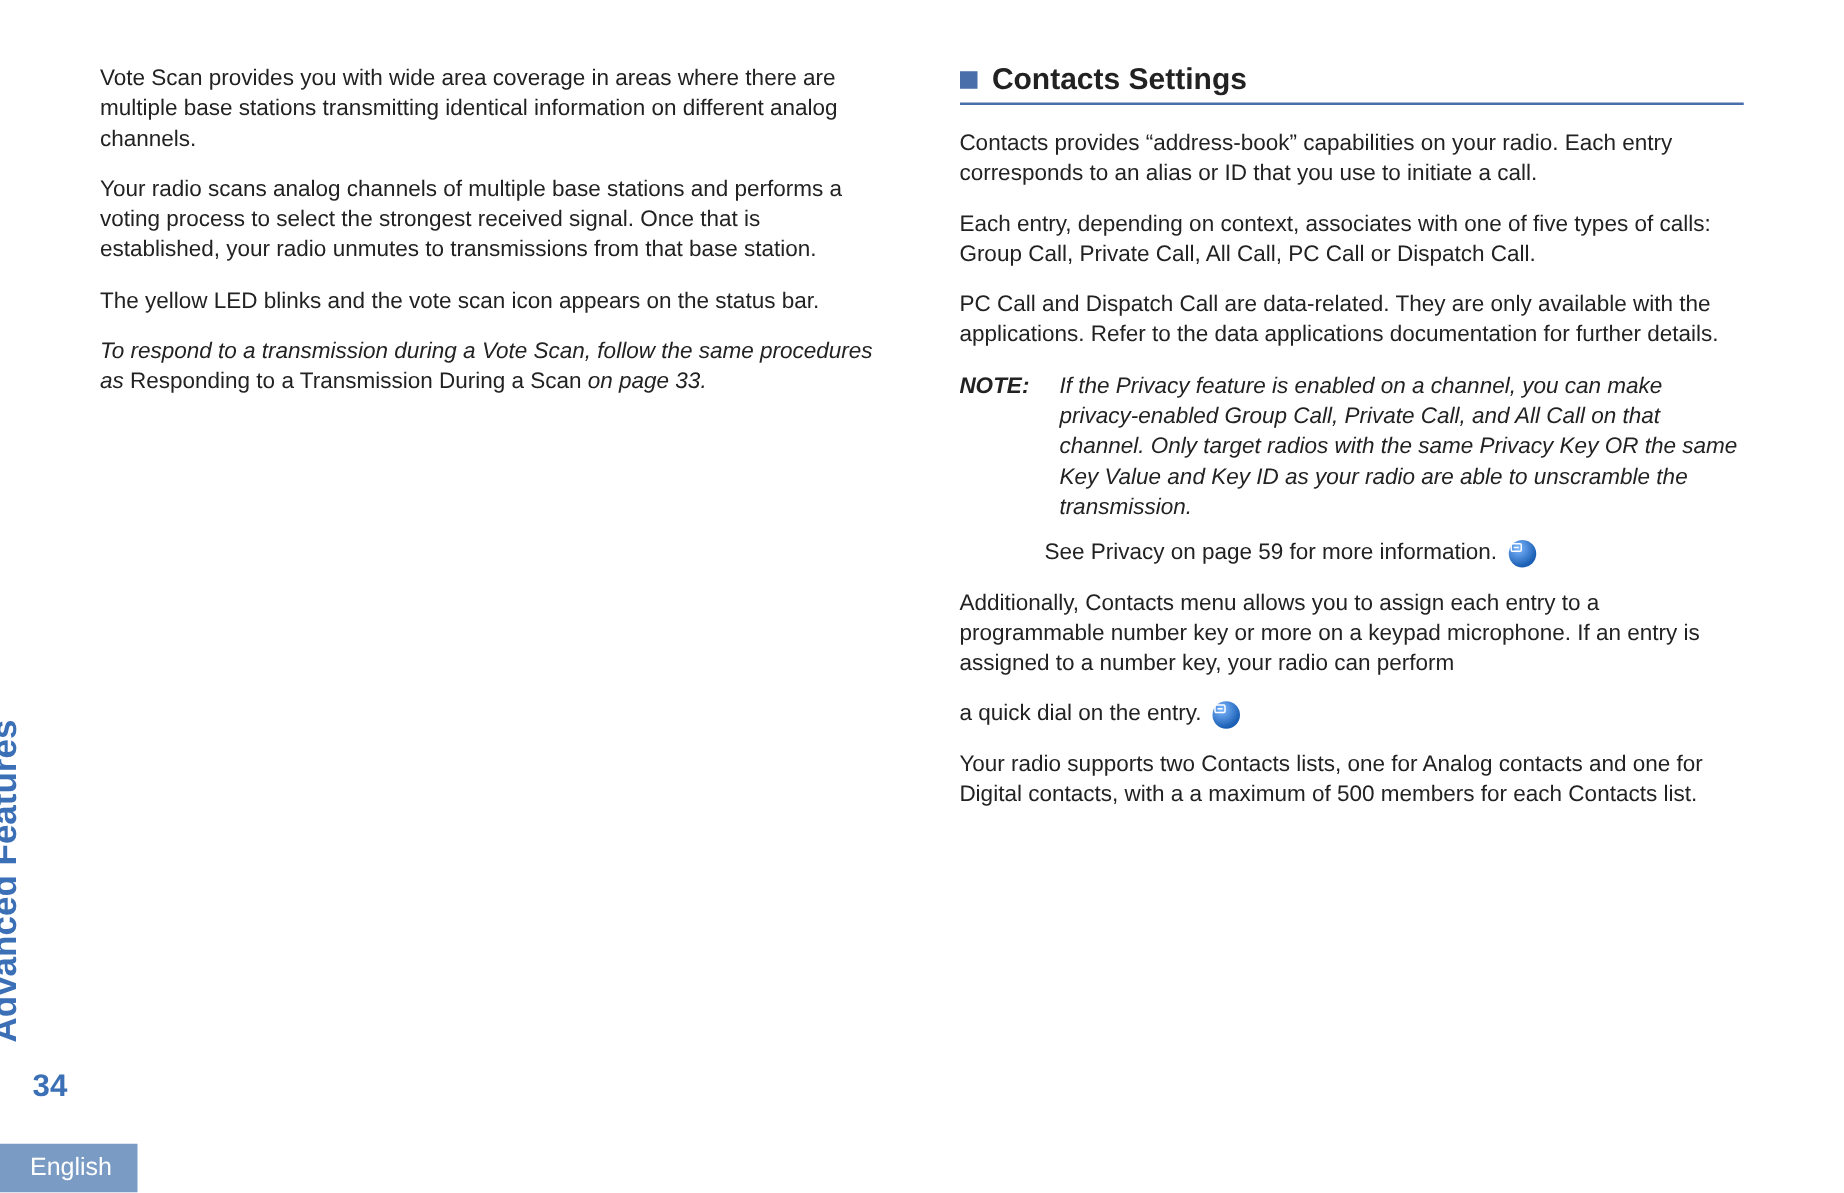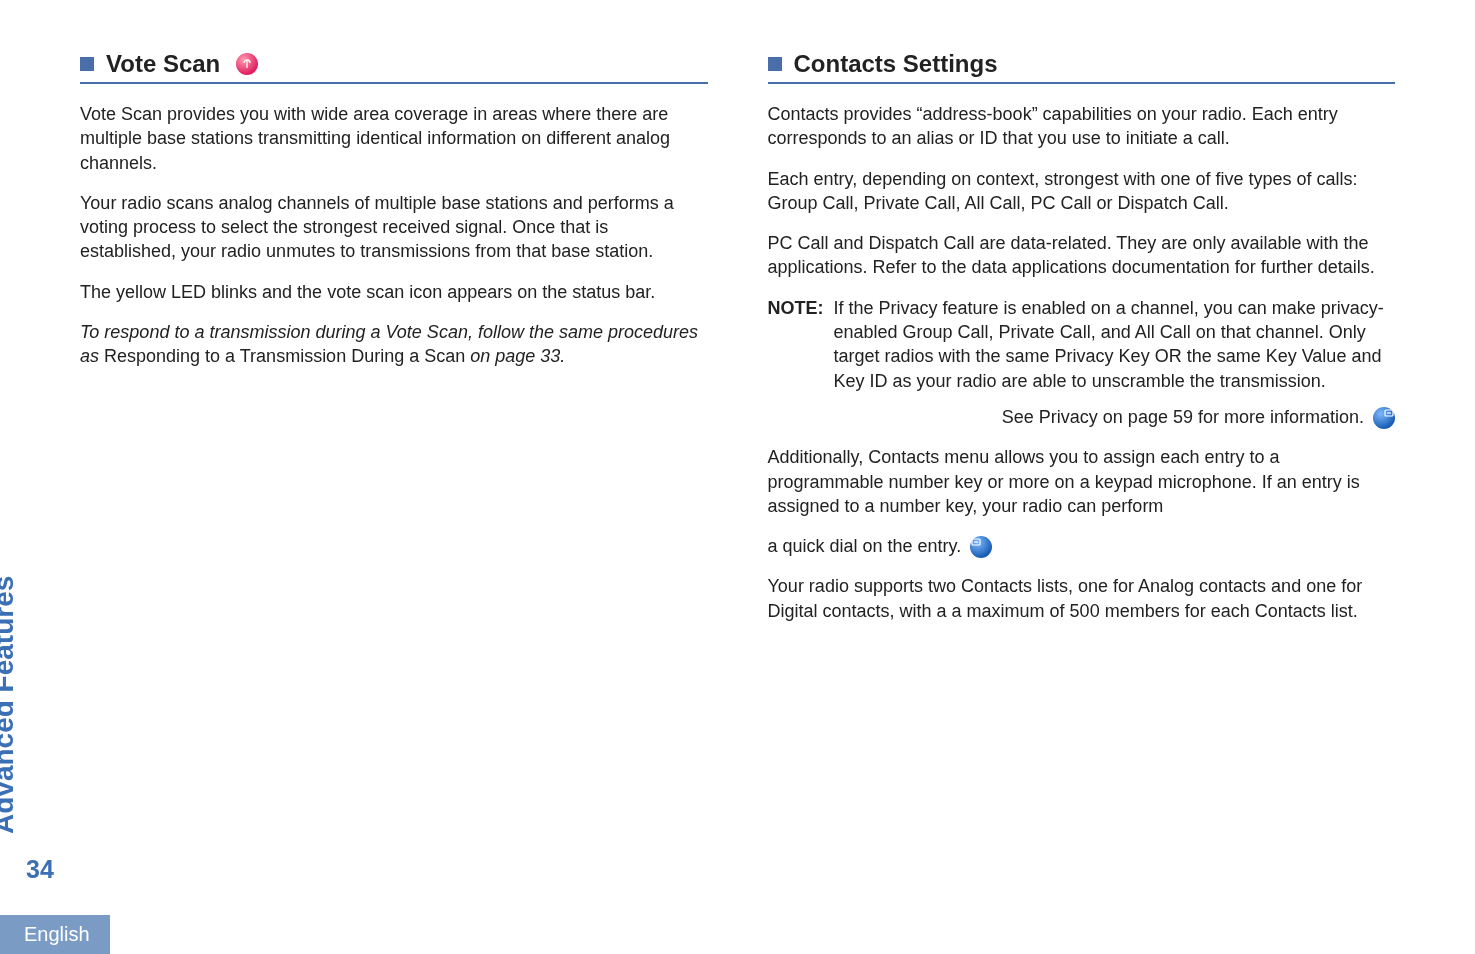--- a/index.html
+++ b/index.html
@@ -67,33 +67,33 @@
   }
   p.body {
     font-size: 18px;
     line-height: 1.35;
     margin-bottom: 16px;
   }
   .italic { font-style: italic; }
   .bold { font-weight: normal; }
   .note-row {
     display: flex;
-    gap: 10px;
+    gap: 24px;
     font-size: 18px;
     line-height: 1.35;
     margin-bottom: 12px;
+    font-style: italic;
   }
   .note-label { font-weight: bold; flex: 0 0 auto; }
   .note-body { flex: 1; }
   .note-sub {
     margin-left: 68px;
     font-size: 18px;
     line-height: 1.35;
     margin-bottom: 16px;
-    text-align: right;
   }
   .side-label {
     position: absolute;
     left: 20px;
     bottom: 120px;
     transform: rotate(-90deg);
     transform-origin: left bottom;
     color: #3b6fb6;
     font-size: 28px;
     font-weight: bold;
@@ -117,45 +117,36 @@
     padding: 8px 20px 8px 24px;
   }
   .inline-icon { display: inline-block; vertical-align: middle; margin-left: 4px; }
 </style>
 </head>
 <body>
 
 <div class="page">
 
   <div class="col">
-    <div class="section-header">
-      <span class="sq"></span>
-      <span class="section-title">Vote Scan</span>
-      <span class="icon-pink">
-        <svg width="12" height="12" viewBox="0 0 12 12">
-            <path d="M6 2 L6 10 M3 5 a3 3 0 0 1 6 0" stroke="#fff" stroke-width="1.3" fill="none"></path>
-          </svg>
-      </span>
-    </div>
     <p class="body">Vote Scan provides you with wide area coverage in areas where there are multiple base stations transmitting identical information on different analog channels.</p>
     <p class="body">Your radio scans analog channels of multiple base stations and performs a voting process to select the strongest received signal. Once that is established, your radio unmutes to transmissions from that base station.</p>
     <p class="body">The yellow LED blinks and the vote scan icon appears on the status bar.</p>
     <p class="body">
       <span class="italic">To respond to a transmission during a Vote Scan, follow the same procedures as </span><span class="bold">Responding to a Transmission During a Scan</span><span class="italic"> on page 33.</span>
     </p>
   </div>
 
   <div class="col">
     <div class="section-header">
       <span class="sq"></span>
       <span class="section-title">Contacts Settings</span>
     </div>
     <p class="body">Contacts provides “address-book” capabilities on your radio. Each entry corresponds to an alias or ID that you use to initiate a call.</p>
     <p class="body">
-      <span>Each entry, depending on context, strongest with </span><span class="bold">one</span><span> of five types of calls: Group Call, Private Call, All Call, PC Call or Dispatch Call.</span>
+      <span>Each entry, depending on context, associates with </span><span class="bold">one</span><span> of five types of calls: Group Call, Private Call, All Call, PC Call or Dispatch Call.</span>
     </p>
     <p class="body">PC Call and Dispatch Call are data-related. They are only available with the applications. Refer to the data applications documentation for further details.</p>
 
     <div class="note-row">
       <span class="note-label">NOTE:</span>
       <span class="note-body">If the Privacy feature is enabled on a channel, you can make privacy-enabled Group Call, Private Call, and All Call on that channel. Only target radios with the same Privacy Key OR the same Key Value and Key ID as your radio are able to unscramble the transmission.</span>
     </div>
     <p class="note-sub">
       <span>See </span><span class="bold">Privacy</span><span> on page 59 for more information. </span>
       <span class="icon-blue inline-icon">

